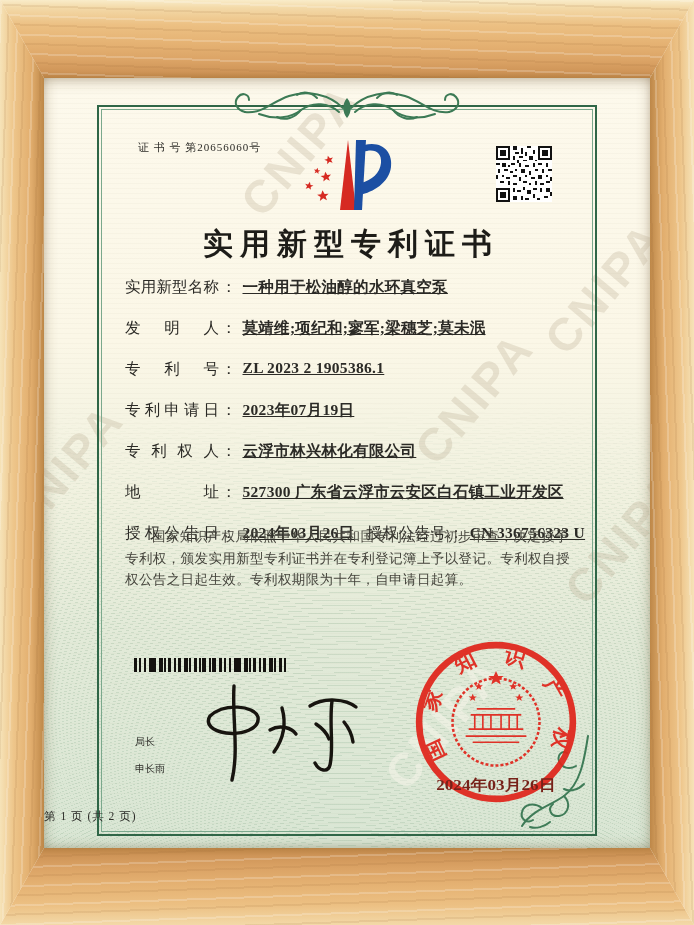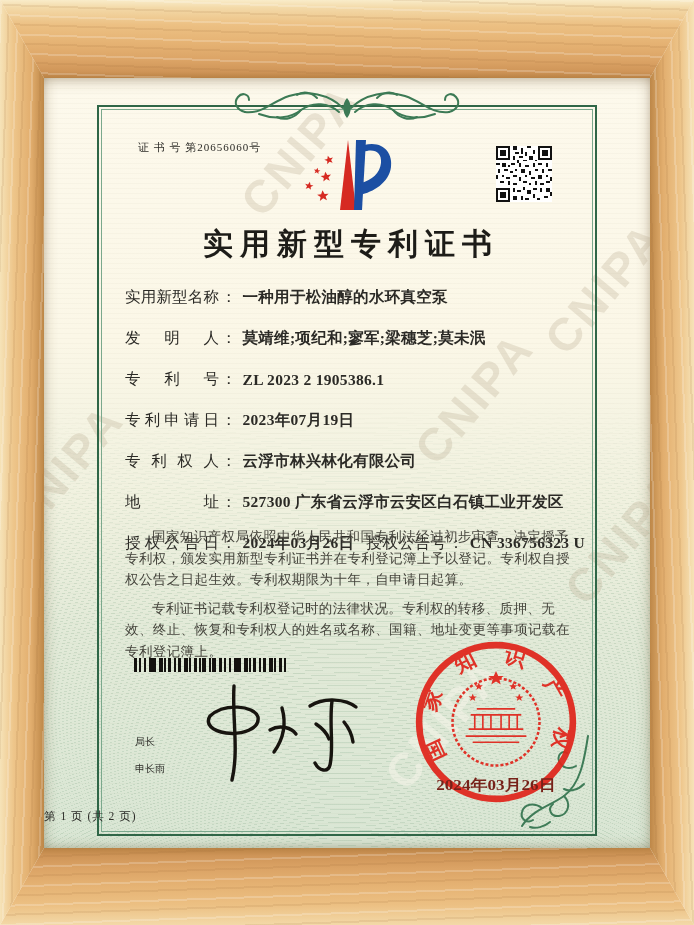--- a/index.html
+++ b/index.html
@@ -49,24 +49,24 @@
   .ornament-top{position:absolute;left:50%;top:6px;transform:translateX(-50%);z-index:1;}
   .ornament-corner{position:absolute;right:56px;bottom:16px;z-index:1;}
   
   .content{position:absolute;inset:0;z-index:2;color:#2b2a26;}
   .cert-no{position:absolute;left:94px;top:62px;font-size:11px;letter-spacing:1px;}
   .logo{position:absolute;left:256px;top:58px;}
   .qr{position:absolute;left:452px;top:68px;}
   .title{position:absolute;left:0;right:0;top:146px;text-align:center;
          font-size:30px;font-weight:700;letter-spacing:7px;color:#1d1c18;padding-left:8px;}
   .rows{position:absolute;left:81px;top:199px;width:460px;}
-  .row{height:41px;display:flex;align-items:center;font-size:15.5px;}
+  .row{height:41px;display:flex;align-items:flex-start;font-size:15.5px;}
   .flabel{display:inline-block;width:94px;text-align:justify;text-align-last:justify;flex:none;}
   .colon{margin:0 6px 0 2px;flex:none;}
-  .fvalue{font-weight:600;letter-spacing:.3px;white-space:nowrap;}
+  .fvalue{font-weight:600;letter-spacing:.3px;white-space:nowrap;text-decoration:underline;}
   .pair{display:flex;align-items:baseline;}
   .pair2{margin-left:12px;}
   .pair2 .flabel{width:80px;}
   .paras{position:absolute;left:81px;top:448px;width:450px;font-size:13.5px;line-height:21.5px;
          color:#45443c;font-weight:500;letter-spacing:.4px;}
   .paras p{margin:0 0 7px 0;text-indent:2em;}
   .barcode{position:absolute;left:90px;top:580px;width:153px;height:14px;
     background:
       repeating-linear-gradient(90deg,#14120f 0 2px,rgba(0,0,0,0) 2px 5px),
       repeating-linear-gradient(90deg,#14120f 0 3px,rgba(0,0,0,0) 3px 10px,#14120f 10px 12px,rgba(0,0,0,0) 12px 17px);}
@@ -221,21 +221,20 @@
           <span class="pair pair2">
             <span class="flabel">授权公告号</span>
               <span class="colon">：</span>
               <span class="fvalue">CN 336756323 U</span>
           </span>
         </div>
       </div>
 
       <div class="paras">
         <p>国家知识产权局依照中华人民共和国专利法经过初步审查，决定授予专利权，颁发实用新型专利证书并在专利登记簿上予以登记。专利权自授权公告之日起生效。专利权期限为十年，自申请日起算。</p>
-        <p>专利证书记载专利权登记时的法律状况。专利权的转移、质押、无效、终止、恢复和专利权人的姓名或名称、国籍、地址变更等事项记载在专利登记簿上。</p>
       </div>
 
       <div class="barcode"></div>
 
       <div class="exec">
         <div>局长</div>
         <div>申长雨</div>
       </div>
 
       <svg class="signature" width="180" height="110" viewBox="0 0 180 110">

